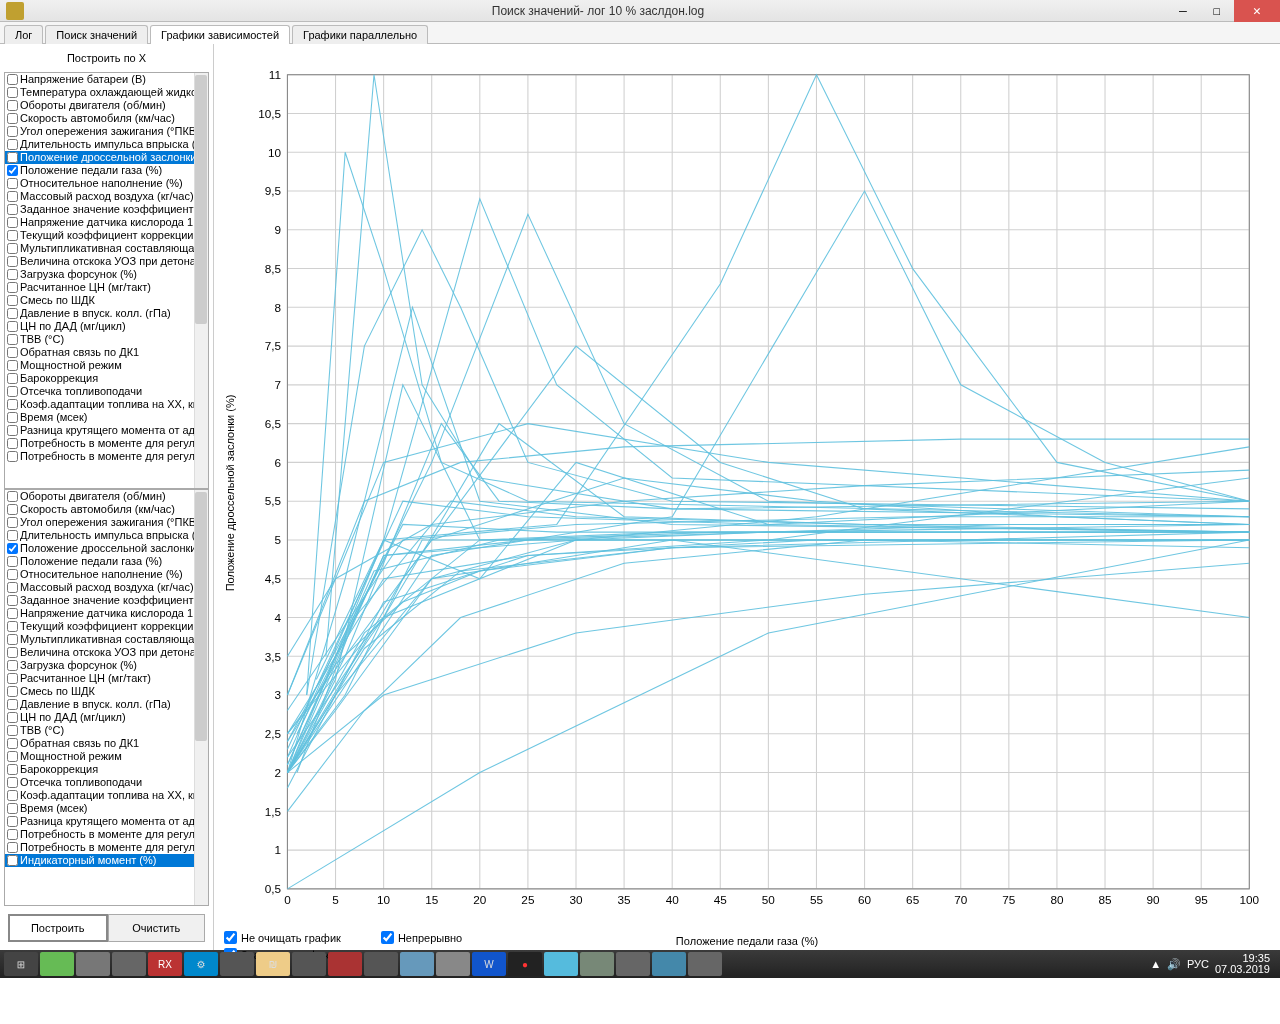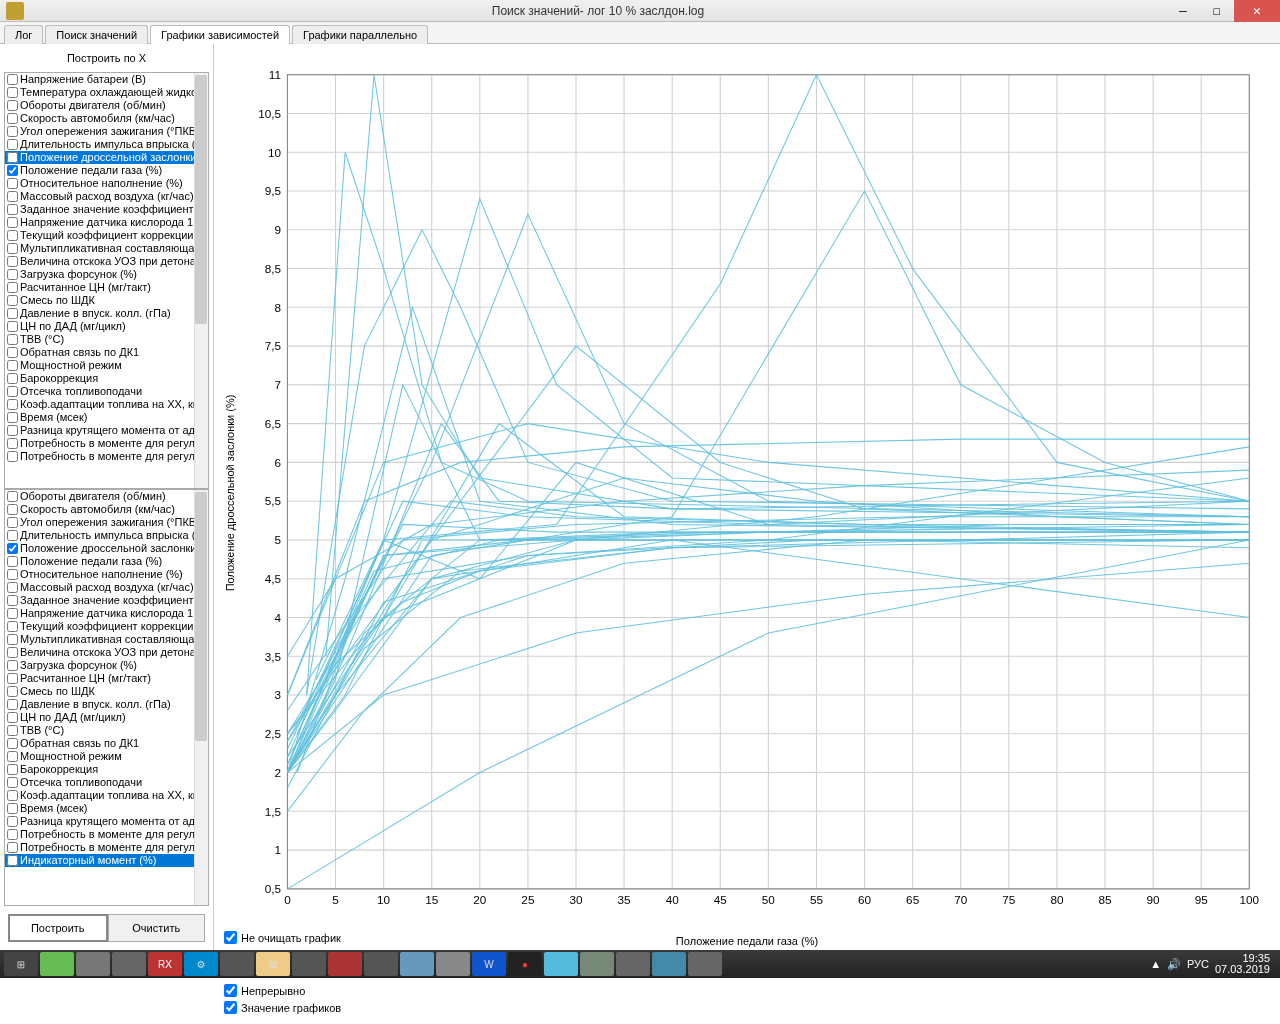--- a/index.html
+++ b/index.html
@@ -30,21 +30,21 @@
 .gridline { stroke: #d0d0d0; stroke-width: 1; }
 .axisline { stroke: #888; stroke-width: 1; }
 .series { stroke: #5ec0de; stroke-width: 1; fill: none; opacity: 0.9; }
 .opts { height: 46px; padding: 4px 10px; display: flex; flex-wrap: wrap; gap: 4px 20px; align-items: center; border-top: none; }
 .opts label { display: flex; align-items: center; gap: 4px; }
 .taskbar { height: 28px; background: linear-gradient(#3a3a3a,#222); display: flex; align-items: center; padding: 0 4px; color: #fff; }
 .tb-btn { width: 34px; height: 24px; margin-right: 2px; background: #444; border-radius: 2px; display:flex;align-items:center;justify-content:center;font-size:10px;color:#ddd;}
 .tb-sep { flex: 1; }
 .tray { display: flex; align-items: center; gap: 6px; font-size: 10px; }
 .tray-time { text-align: right; line-height: 11px; padding-right: 6px; }
-.opts-row { display: flex; gap: 40px; flex-direction: column; }
+.opts-row { display: flex; gap: 40px; }
 .scrollbar-spacer { position: absolute; right: 0; top: 0; bottom: 0; width: 14px; background: #f0f0f0; border-left: 1px solid #ddd; }
 .scrollbar-thumb { position: absolute; right: 1px; width: 12px; background: #ccc; border-radius: 2px; }
 </style>
 </head>
 <body>
 
 <div class="titlebar">
   <div class="icon"></div>
   <div class="title">Поиск значений- лог 10 % заслдон.log</div>
   <div class="win-btn">—</div>

